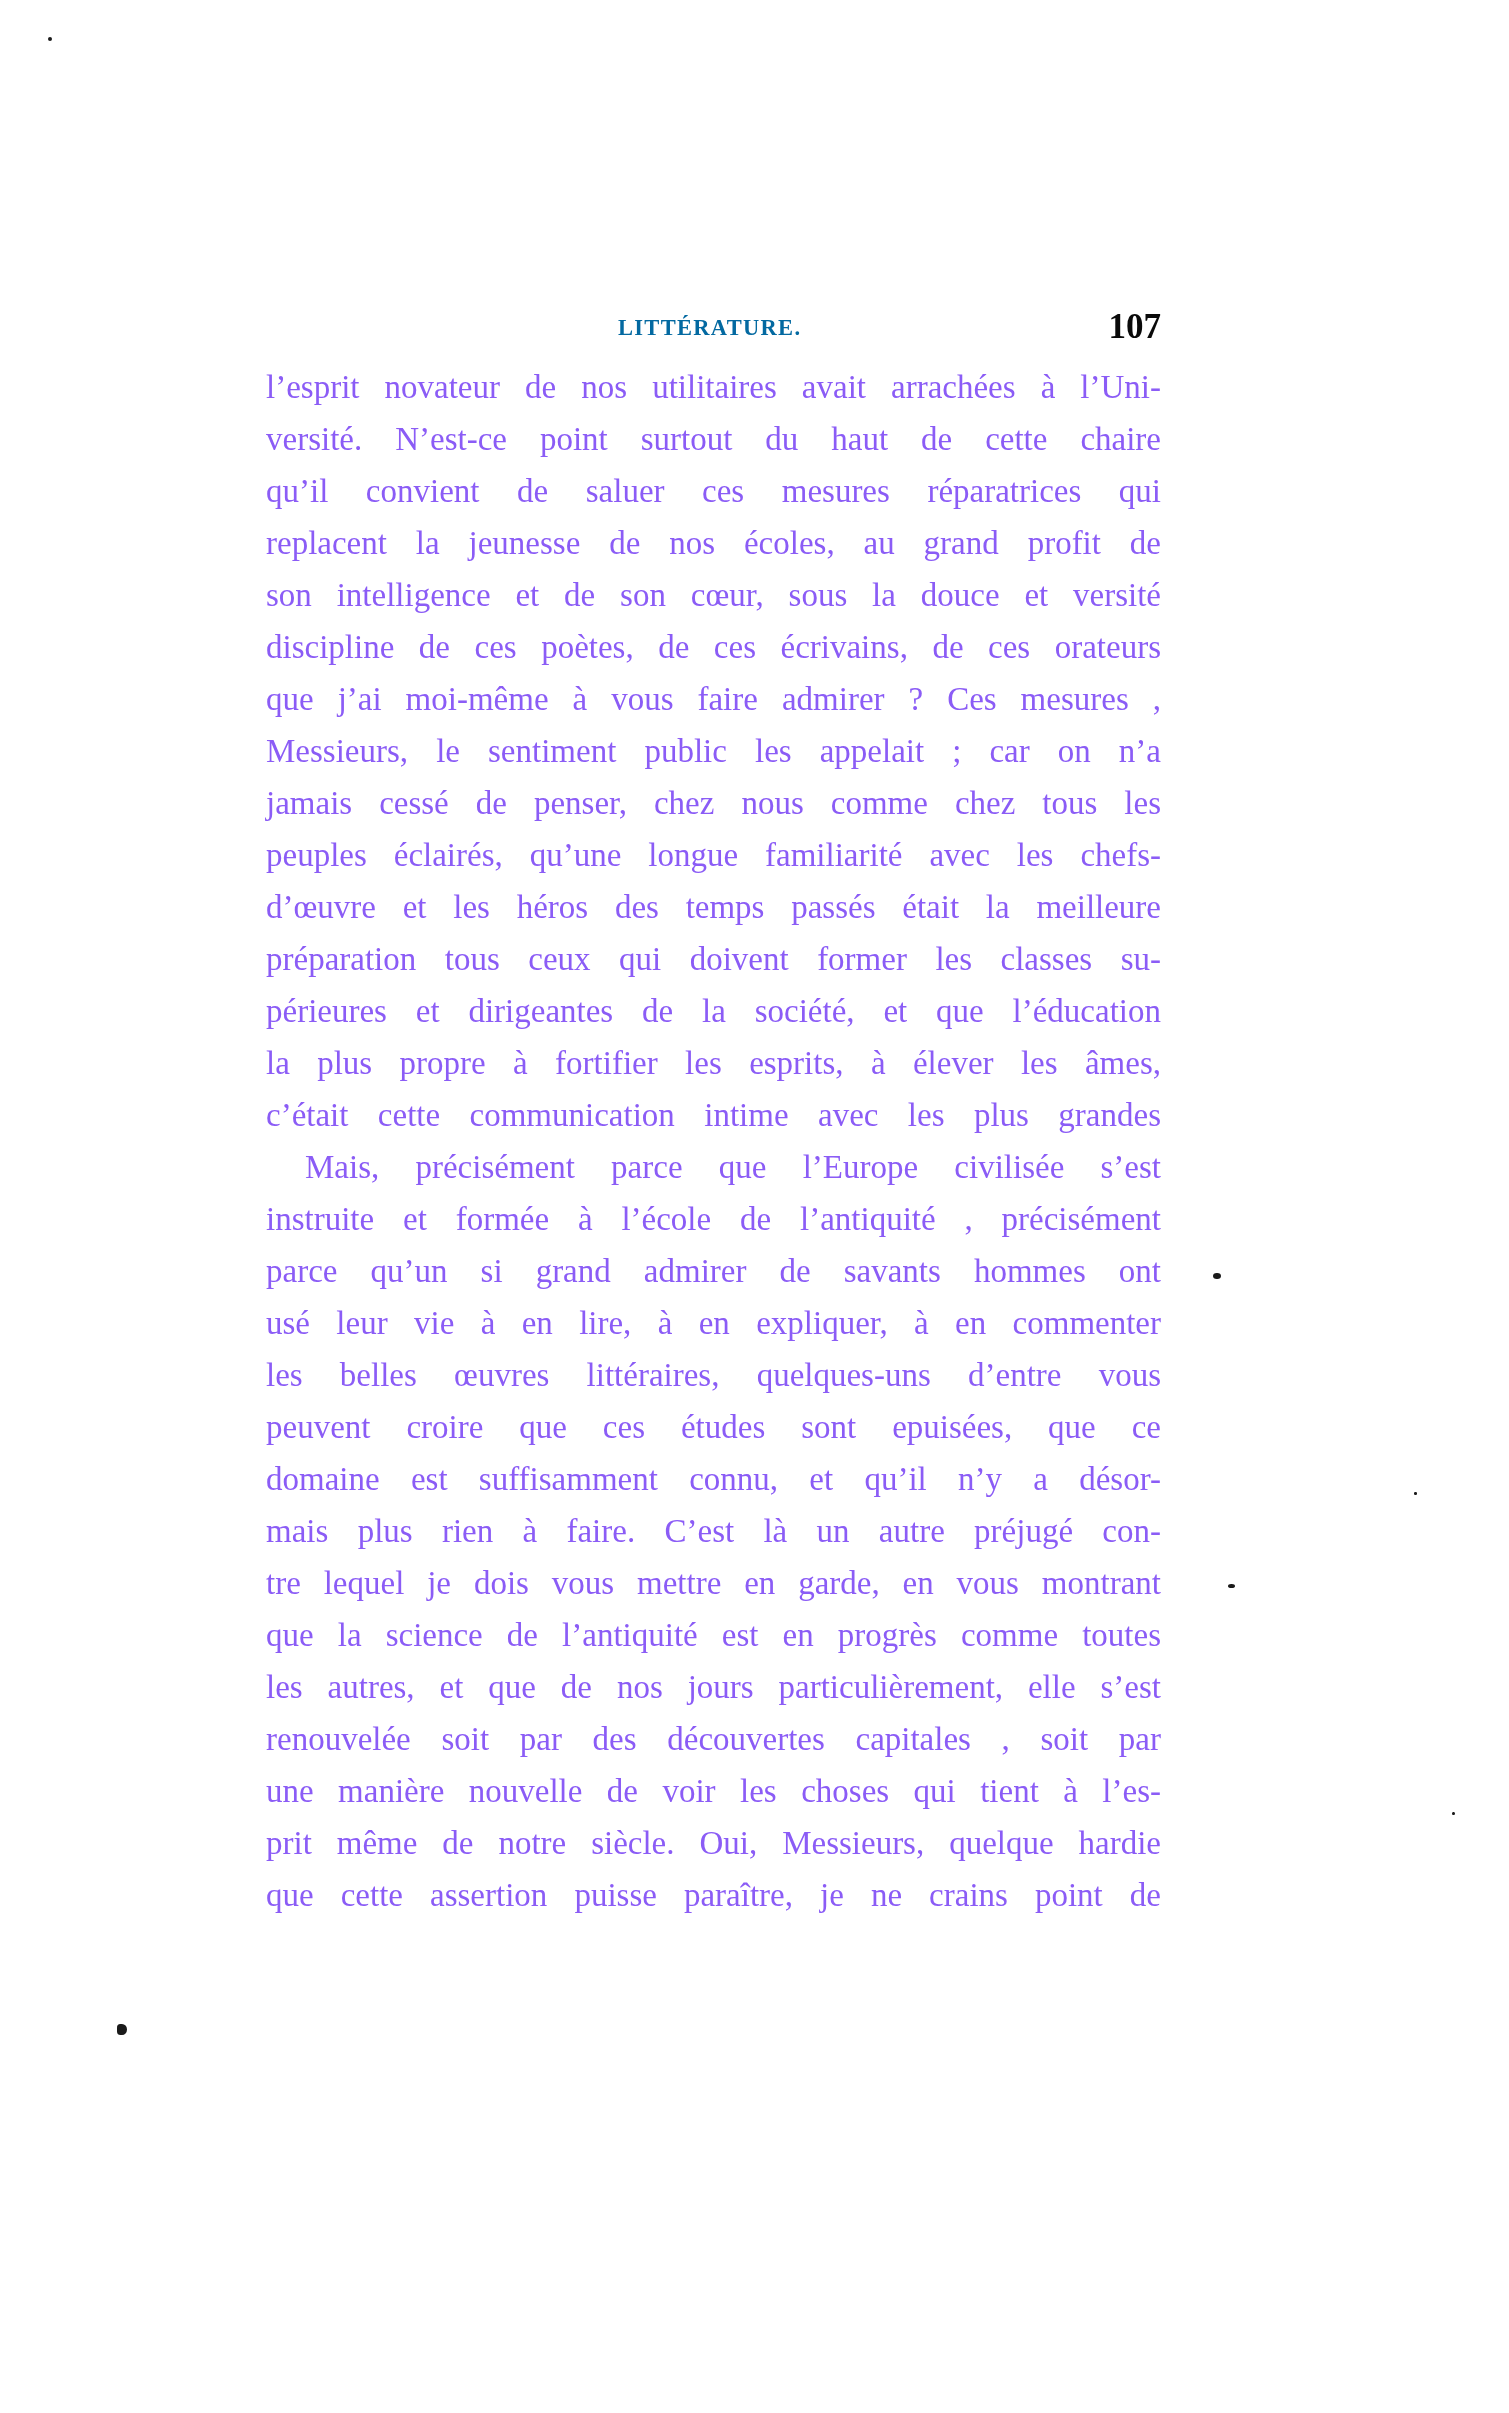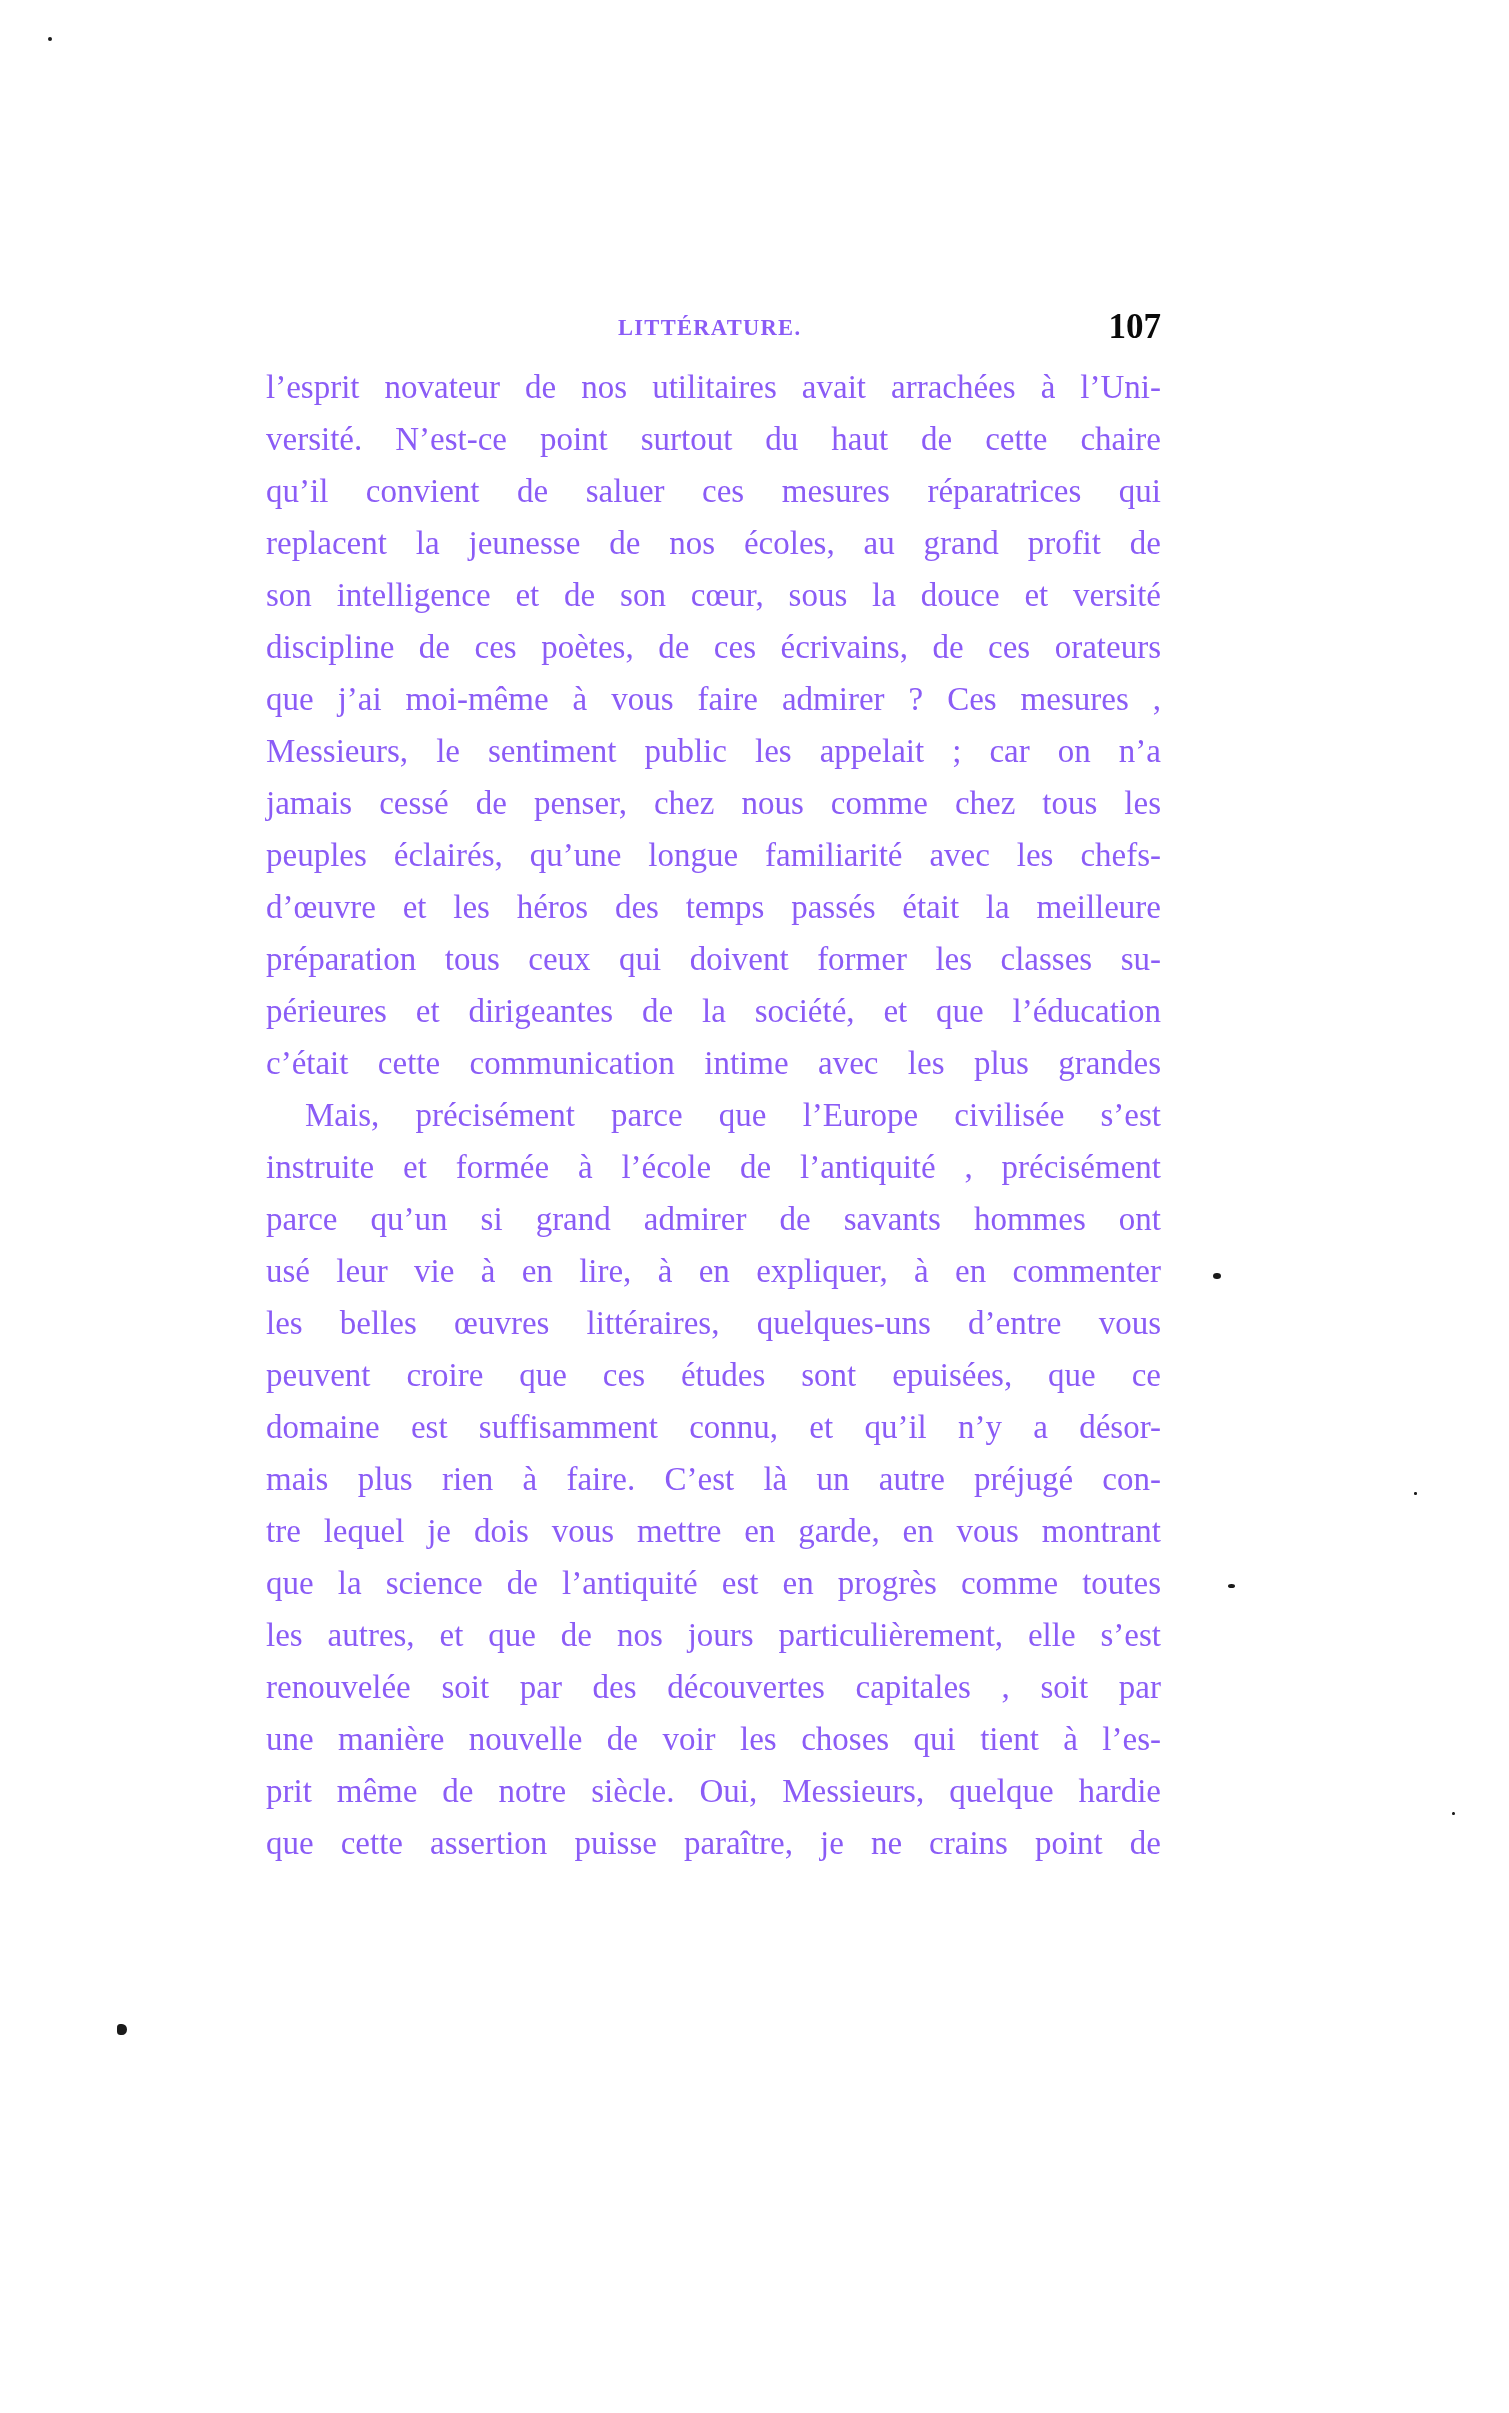--- a/index.html
+++ b/index.html
@@ -29,21 +29,21 @@
     height: 42px;
   }
   .running-title {
     position: absolute;
     left: 352px;
     top: 8.4px;
     font-family: "Liberation Serif", "DejaVu Serif", serif;
     font-weight: bold;
     font-size: 22.5px;
     letter-spacing: 1.3px;
-    color: #8b5cf6;
+    color: #0369a1;
   }
   .page-number {
     position: absolute;
     right: 0;
     top: 0;
     font-family: "Liberation Serif", "DejaVu Serif", serif;
     font-weight: bold;
     font-size: 35px;
     color: #0a0a0a;
     margin-left: 46px;
@@ -95,20 +95,21 @@
     <span class="line">replacent la jeunesse de nos écoles, au grand profit de</span>
     <span class="line">son intelligence et de son cœur, sous la douce et versité</span>
     <span class="line">discipline de ces poètes, de ces écrivains, de ces orateurs</span>
     <span class="line">que j’ai moi-même à vous faire admirer ? Ces mesures ,</span>
     <span class="line">Messieurs, le sentiment public les appelait ; car on n’a</span>
     <span class="line">jamais cessé de penser, chez nous comme chez tous les</span>
     <span class="line">peuples éclairés, qu’une longue familiarité avec les chefs-</span>
     <span class="line">d’œuvre et les héros des temps passés était la meilleure</span>
     <span class="line">préparation tous ceux qui doivent former les classes su-</span>
     <span class="line">périeures et dirigeantes de la société, et que l’éducation</span>
+    <span class="line">la plus propre à fortifier les esprits, à élever les âmes,</span>
     <span class="line">c’était cette communication intime avec les plus grandes</span>
     <span class="line indent">Mais, précisément parce que l’Europe civilisée s’est</span>
     <span class="line">instruite et formée à l’école de l’antiquité , précisément</span>
     <span class="line">parce qu’un si grand admirer de savants hommes ont</span>
     <span class="line">usé leur vie à en lire, à en expliquer, à en commenter</span>
     <span class="line">les belles œuvres littéraires, quelques-uns d’entre vous</span>
     <span class="line">peuvent croire que ces études sont epuisées, que ce</span>
     <span class="line">domaine est suffisamment connu, et qu’il n’y a désor-</span>
     <span class="line">mais plus rien à faire. C’est là un autre préjugé con-</span>
     <span class="line">tre lequel je dois vous mettre en garde, en vous montrant</span>

